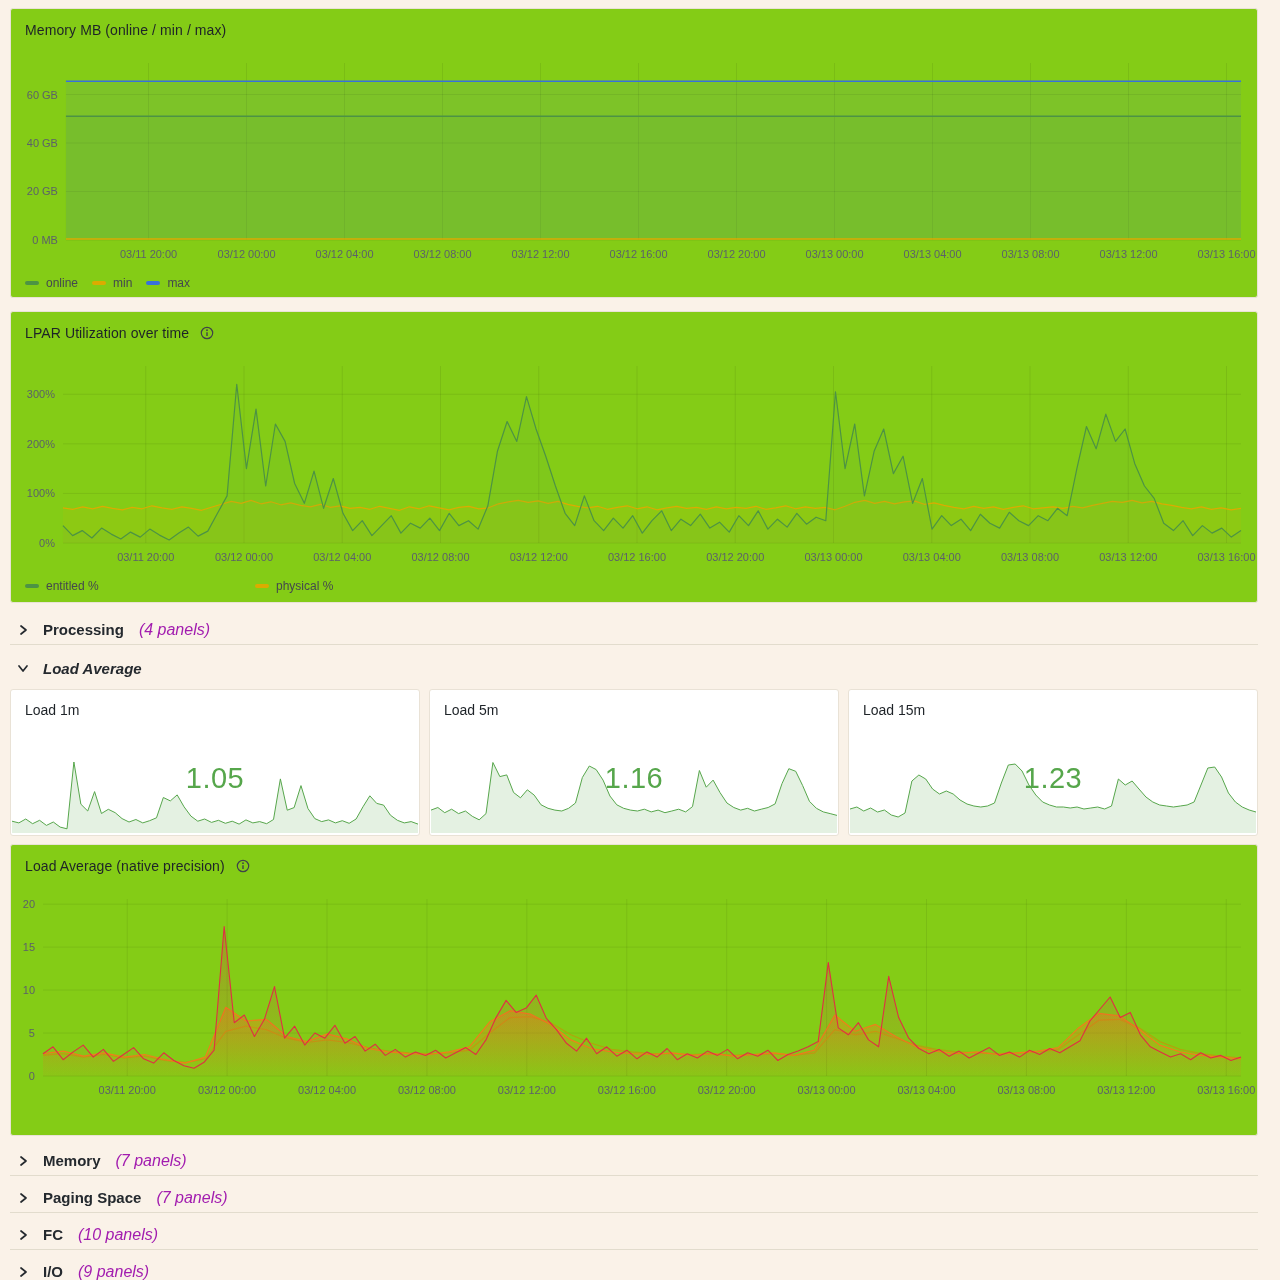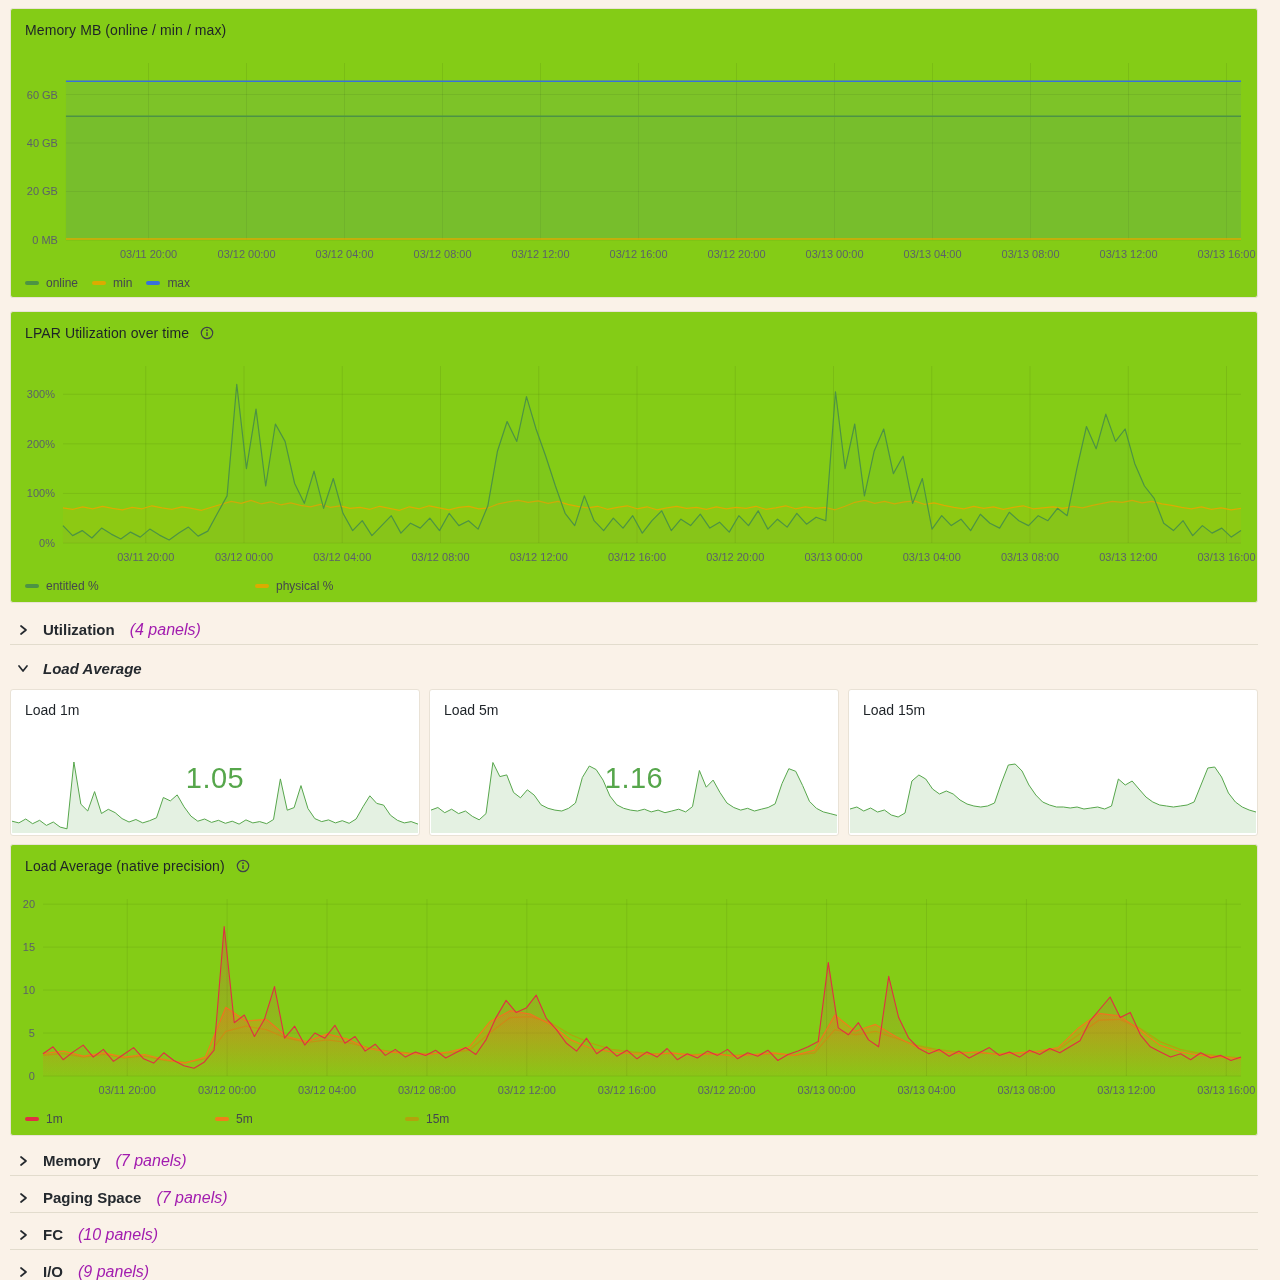--- a/index.html
+++ b/index.html
@@ -164,21 +164,21 @@
         </span>
     </div>
   </div>
 
   <div class="row-toggle divided row-processing">
     <span class="chev">
       <svg width="12" height="12" viewBox="0 0 12 12">
           <polyline points="4,2 9,6 4,10" fill="none" stroke="#24292e" stroke-width="1.7" stroke-linecap="round" stroke-linejoin="round"></polyline>
         </svg>
     </span>
-    <span class="rtitle">Utilization</span>
+    <span class="rtitle">Processing</span>
     <span class="rcount">(4 panels)</span>
   </div>
 
   <div class="row-toggle row-load">
     <span class="chev">
       <svg width="12" height="12" viewBox="0 0 12 12">
           <polyline points="2,4 6,9 10,4" fill="none" stroke="#24292e" stroke-width="1.7" stroke-linecap="round" stroke-linejoin="round"></polyline>
         </svg>
     </span>
     <span class="rtitle">Load Average</span>
@@ -200,20 +200,21 @@
         </svg>
       <div class="stat-title">Load 5m</div>
       <div class="stat-value">1.16</div>
     </div>
     <div class="stat-panel">
       <svg class="spark-svg" viewBox="0 0 408 78" preserveAspectRatio="none">
           <path d="M0.0,53.0 L6.9,51.0 L13.8,55.0 L20.7,52.0 L27.7,56.0 L34.6,54.0 L41.5,59.0 L48.4,61.0 L55.3,57.0 L62.2,25.0 L69.2,19.0 L76.1,23.0 L83.0,33.0 L89.9,38.0 L96.8,35.0 L103.7,38.0 L110.6,44.0 L117.6,48.0 L124.5,50.0 L131.4,51.0 L138.3,50.0 L145.2,47.0 L152.1,27.0 L159.1,9.0 L166.0,8.0 L172.9,15.0 L179.8,29.0 L186.7,39.0 L193.6,46.0 L200.5,49.0 L207.5,51.0 L214.4,51.0 L221.3,52.0 L228.2,51.0 L235.1,53.0 L242.0,52.0 L248.9,51.0 L255.9,53.0 L262.8,50.0 L269.7,23.0 L276.6,29.0 L283.5,25.0 L290.4,33.0 L297.4,41.0 L304.3,46.0 L311.2,49.0 L318.1,50.0 L325.0,51.0 L331.9,50.0 L338.8,49.0 L345.8,46.0 L352.7,29.0 L359.6,12.0 L366.5,11.0 L373.4,21.0 L380.3,37.0 L387.3,46.0 L394.2,51.0 L401.1,54.0 L408.0,56.0 L408.0,77 L0.0,77 Z" fill="rgba(86,166,75,0.16)" stroke="none"></path>
           <path d="M0.0,53.0 L6.9,51.0 L13.8,55.0 L20.7,52.0 L27.7,56.0 L34.6,54.0 L41.5,59.0 L48.4,61.0 L55.3,57.0 L62.2,25.0 L69.2,19.0 L76.1,23.0 L83.0,33.0 L89.9,38.0 L96.8,35.0 L103.7,38.0 L110.6,44.0 L117.6,48.0 L124.5,50.0 L131.4,51.0 L138.3,50.0 L145.2,47.0 L152.1,27.0 L159.1,9.0 L166.0,8.0 L172.9,15.0 L179.8,29.0 L186.7,39.0 L193.6,46.0 L200.5,49.0 L207.5,51.0 L214.4,51.0 L221.3,52.0 L228.2,51.0 L235.1,53.0 L242.0,52.0 L248.9,51.0 L255.9,53.0 L262.8,50.0 L269.7,23.0 L276.6,29.0 L283.5,25.0 L290.4,33.0 L297.4,41.0 L304.3,46.0 L311.2,49.0 L318.1,50.0 L325.0,51.0 L331.9,50.0 L338.8,49.0 L345.8,46.0 L352.7,29.0 L359.6,12.0 L366.5,11.0 L373.4,21.0 L380.3,37.0 L387.3,46.0 L394.2,51.0 L401.1,54.0 L408.0,56.0" fill="none" stroke="#56a64b" stroke-width="1" stroke-linejoin="round"></path>
         </svg>
       <div class="stat-title">Load 15m</div>
+      <div class="stat-value">1.23</div>
     </div>
   </div>
 
   <div class="panel panel-native">
     <div class="panel-header">
       <span class="panel-title">Load Average (native precision)</span>
       <span class="info-icon">
         <svg width="14" height="14" viewBox="0 0 14 14">
             <circle cx="7" cy="7" r="5.7" fill="none" stroke="#3f4349" stroke-width="1.2"></circle>
             <line x1="7" y1="6.3" x2="7" y2="10" stroke="#3f4349" stroke-width="1.4"></line>
@@ -267,34 +268,20 @@
         <path d="M18.0,164.7 L38.3,162.1 L58.7,167.2 L79.0,163.8 L99.4,168.1 L119.7,165.5 L140.0,170.7 L160.4,174.1 L180.7,168.1 L201.1,118.3 L221.4,132.0 L241.7,130.3 L262.1,147.5 L282.4,152.6 L302.7,144.9 L323.1,150.1 L343.4,159.5 L363.8,162.9 L384.1,164.7 L404.4,165.5 L424.8,162.9 L445.1,157.8 L465.5,132.9 L485.8,121.7 L506.1,125.1 L526.5,135.4 L546.8,150.9 L567.2,159.5 L587.5,162.9 L607.8,164.7 L628.2,165.5 L648.5,163.8 L668.8,166.4 L689.2,164.7 L709.5,167.2 L729.9,165.5 L750.2,163.8 L770.5,166.4 L790.9,161.2 L811.2,126.0 L831.6,142.3 L851.9,135.4 L872.2,147.5 L892.6,157.8 L912.9,162.1 L933.3,164.7 L953.6,162.9 L973.9,165.5 L994.3,163.8 L1014.6,162.1 L1034.9,158.6 L1055.3,138.9 L1075.6,124.3 L1096.0,126.9 L1116.3,140.6 L1136.6,156.1 L1157.0,162.9 L1177.3,166.4 L1197.7,168.1 L1218.0,169.8" fill="none" stroke="#ef7f1a" stroke-width="1.2" stroke-linejoin="round"></path>
         <defs>
           <linearGradient id="g1" x1="0" y1="0" x2="0" y2="1">
             <stop offset="0%" stop-color="#e02f44" stop-opacity="0.28"></stop>
             <stop offset="100%" stop-color="#e02f44" stop-opacity="0.02"></stop>
           </linearGradient>
         </defs>
         <path d="M18.0,164.7 L28.1,157.8 L38.2,170.7 L48.3,162.9 L58.3,156.1 L68.4,168.1 L78.5,160.4 L88.6,172.4 L98.7,165.5 L108.8,158.6 L118.8,169.8 L128.9,174.1 L139.0,163.8 L149.1,171.5 L159.2,176.7 L169.3,179.3 L179.3,173.3 L189.4,161.2 L199.5,37.5 L209.6,133.7 L219.7,126.0 L229.8,147.5 L239.8,130.3 L249.9,97.6 L260.0,149.2 L270.1,137.2 L280.2,156.1 L290.3,144.0 L300.4,149.2 L310.4,136.3 L320.5,154.3 L330.6,147.5 L340.7,162.1 L350.8,155.2 L360.9,166.4 L370.9,160.4 L381.0,168.1 L391.1,162.9 L401.2,166.4 L411.3,161.2 L421.4,169.0 L431.4,163.8 L441.5,158.6 L451.6,165.5 L461.7,150.9 L471.8,128.6 L481.9,111.4 L491.9,123.4 L502.0,119.1 L512.1,106.2 L522.2,129.4 L532.3,140.6 L542.4,154.3 L552.5,162.1 L562.5,149.2 L572.6,164.7 L582.7,157.8 L592.8,167.2 L602.9,161.2 L613.0,169.8 L623.0,162.9 L633.1,168.1 L643.2,159.5 L653.3,170.7 L663.4,164.7 L673.5,169.0 L683.5,162.1 L693.6,166.4 L703.7,160.4 L713.8,169.8 L723.9,163.8 L734.0,167.2 L744.1,161.2 L754.1,171.5 L764.2,165.5 L774.3,162.1 L784.4,157.8 L794.5,152.6 L804.6,73.6 L814.6,138.9 L824.7,145.8 L834.8,133.7 L844.9,150.9 L855.0,157.8 L865.1,87.3 L875.1,128.6 L885.2,149.2 L895.3,159.5 L905.4,164.7 L915.5,160.4 L925.6,167.2 L935.6,162.1 L945.7,169.0 L955.8,163.8 L965.9,158.6 L976.0,166.4 L986.1,162.9 L996.2,168.1 L1006.2,161.2 L1016.3,165.5 L1026.4,159.5 L1036.5,163.8 L1046.6,157.8 L1056.7,151.8 L1066.7,132.0 L1076.8,120.0 L1086.9,108.0 L1097.0,128.6 L1107.1,123.4 L1117.2,145.8 L1127.2,157.8 L1137.3,162.9 L1147.4,168.1 L1157.5,164.7 L1167.6,170.7 L1177.7,163.8 L1187.7,169.0 L1197.8,166.4 L1207.9,171.5 L1218.0,168.1 L1218.0,187 L18.0,187 Z" fill="url(#g1)" stroke="none"></path>
         <path d="M18.0,164.7 L28.1,157.8 L38.2,170.7 L48.3,162.9 L58.3,156.1 L68.4,168.1 L78.5,160.4 L88.6,172.4 L98.7,165.5 L108.8,158.6 L118.8,169.8 L128.9,174.1 L139.0,163.8 L149.1,171.5 L159.2,176.7 L169.3,179.3 L179.3,173.3 L189.4,161.2 L199.5,37.5 L209.6,133.7 L219.7,126.0 L229.8,147.5 L239.8,130.3 L249.9,97.6 L260.0,149.2 L270.1,137.2 L280.2,156.1 L290.3,144.0 L300.4,149.2 L310.4,136.3 L320.5,154.3 L330.6,147.5 L340.7,162.1 L350.8,155.2 L360.9,166.4 L370.9,160.4 L381.0,168.1 L391.1,162.9 L401.2,166.4 L411.3,161.2 L421.4,169.0 L431.4,163.8 L441.5,158.6 L451.6,165.5 L461.7,150.9 L471.8,128.6 L481.9,111.4 L491.9,123.4 L502.0,119.1 L512.1,106.2 L522.2,129.4 L532.3,140.6 L542.4,154.3 L552.5,162.1 L562.5,149.2 L572.6,164.7 L582.7,157.8 L592.8,167.2 L602.9,161.2 L613.0,169.8 L623.0,162.9 L633.1,168.1 L643.2,159.5 L653.3,170.7 L663.4,164.7 L673.5,169.0 L683.5,162.1 L693.6,166.4 L703.7,160.4 L713.8,169.8 L723.9,163.8 L734.0,167.2 L744.1,161.2 L754.1,171.5 L764.2,165.5 L774.3,162.1 L784.4,157.8 L794.5,152.6 L804.6,73.6 L814.6,138.9 L824.7,145.8 L834.8,133.7 L844.9,150.9 L855.0,157.8 L865.1,87.3 L875.1,128.6 L885.2,149.2 L895.3,159.5 L905.4,164.7 L915.5,160.4 L925.6,167.2 L935.6,162.1 L945.7,169.0 L955.8,163.8 L965.9,158.6 L976.0,166.4 L986.1,162.9 L996.2,168.1 L1006.2,161.2 L1016.3,165.5 L1026.4,159.5 L1036.5,163.8 L1046.6,157.8 L1056.7,151.8 L1066.7,132.0 L1076.8,120.0 L1086.9,108.0 L1097.0,128.6 L1107.1,123.4 L1117.2,145.8 L1127.2,157.8 L1137.3,162.9 L1147.4,168.1 L1157.5,164.7 L1167.6,170.7 L1177.7,163.8 L1187.7,169.0 L1197.8,166.4 L1207.9,171.5 L1218.0,168.1" fill="none" stroke="#e02f44" stroke-width="1.1" stroke-linejoin="round"></path>
       </svg>
-    <div class="legend cols190">
-      <span class="item">
-          <span class="chip" style="background: rgb(224, 47, 68);"></span>
-          <span>1m</span>
-        </span>
-      <span class="item">
-          <span class="chip" style="background: rgb(239, 127, 26);"></span>
-          <span>5m</span>
-        </span>
-      <span class="item">
-          <span class="chip" style="background: rgb(178, 163, 12);"></span>
-          <span>15m</span>
-        </span>
-    </div>
   </div>
 
   <div class="bottom-rows">
     <div class="row-toggle divided">
       <span class="chev">
         <svg width="12" height="12" viewBox="0 0 12 12">
             <polyline points="4,2 9,6 4,10" fill="none" stroke="#24292e" stroke-width="1.7" stroke-linecap="round" stroke-linejoin="round"></polyline>
           </svg>
       </span>
       <span class="rtitle">Memory</span>

